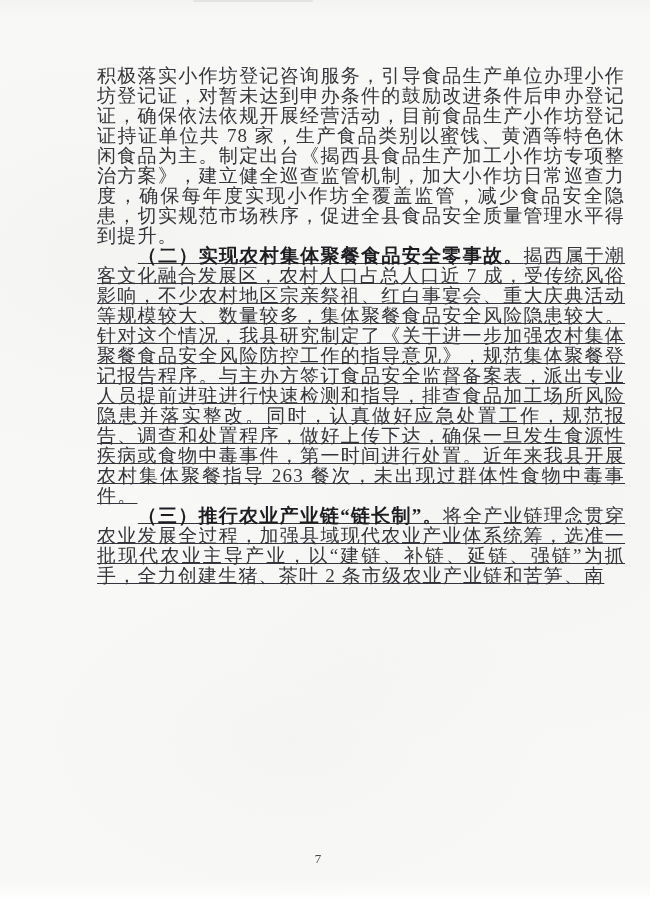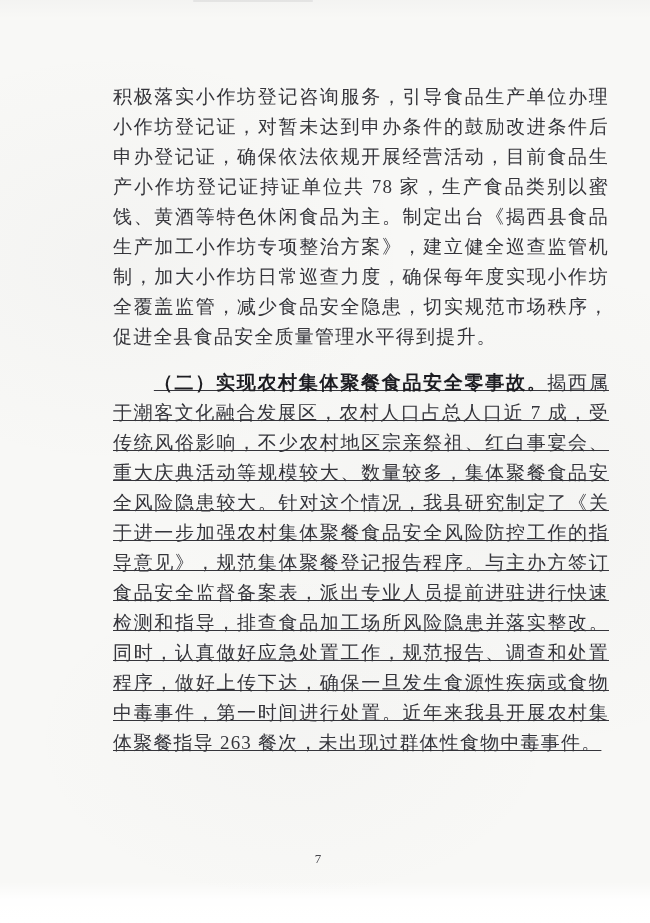--- a/index.html
+++ b/index.html
@@ -23,23 +23,23 @@
     position: absolute;
     inset: 0;
   }
   .doc-body {
     position: absolute;
     left: 97px;
     top: 66px;
     width: 528px;
   }
   .para {
-    margin: 16px;
+    margin: 0;
     font-size: 19px;
-    line-height: 30px;
+    line-height: 20px;
     letter-spacing: 1.2px;
     color: #35353b;
     text-align: justify;
     text-justify: inter-ideograph;
   }
   .para.indent {
     text-indent: 2.15em;
     text-decoration: underline;
   }
   .run {
@@ -72,15 +72,16 @@
   }
 </style>
 </head>
 <body>
 
 <div class="scan-page">
   <div class="top-streak"></div>
   <div class="doc-body">
       <p class="para"><span class="run">积极落实小作坊登记咨询服务，引导食品生产单位办理小作坊登记证，对暂未达到申办条件的鼓励改进条件后申办登记证，确保依法依规开展经营活动，目前食品生产小作坊登记证持证单位共 78 家，生产食品类别以蜜饯、黄酒等特色休闲食品为主。制定出台《揭西县食品生产加工小作坊专项整治方案》，建立健全巡查监管机制，加大小作坊日常巡查力度，确保每年度实现小作坊全覆盖监管，减少食品安全隐患，切实规范市场秩序，促进全县食品安全质量管理水平得到提升。</span></p>
       <p class="para indent"><span class="run bold">（二）实现农村集体聚餐食品安全零事故。</span><span class="run">揭西属于潮客文化融合发展区，农村人口占总人口近 7 成，受传统风俗影响，不少农村地区宗亲祭祖、红白事宴会、重大庆典活动等规模较大、数量较多，集体聚餐食品安全风险隐患较大。针对这个情况，我县研究制定了《关于进一步加强农村集体聚餐食品安全风险防控工作的指导意见》，规范集体聚餐登记报告程序。与主办方签订食品安全监督备案表，派出专业人员提前进驻进行快速检测和指导，排查食品加工场所风险隐患并落实整改。同时，认真做好应急处置工作，规范报告、调查和处置程序，做好上传下达，确保一旦发生食源性疾病或食物中毒事件，第一时间进行处置。近年来我县开展农村集体聚餐指导 263 餐次，未出现过群体性食物中毒事件。</span></p>
+      <p class="para indent"><span class="run bold">（三）推行农业产业链“链长制”。</span><span class="run">将全产业链理念贯穿农业发展全过程，加强县域现代农业产业体系统筹，选准一批现代农业主导产业，以“建链、补链、延链、强链”为抓手，全力创建生猪、茶叶 2 条市级农业产业链和苦笋、南</span></p>
     </div>
   <div class="page-number">7</div>
 </div>
 
 </body></html>

